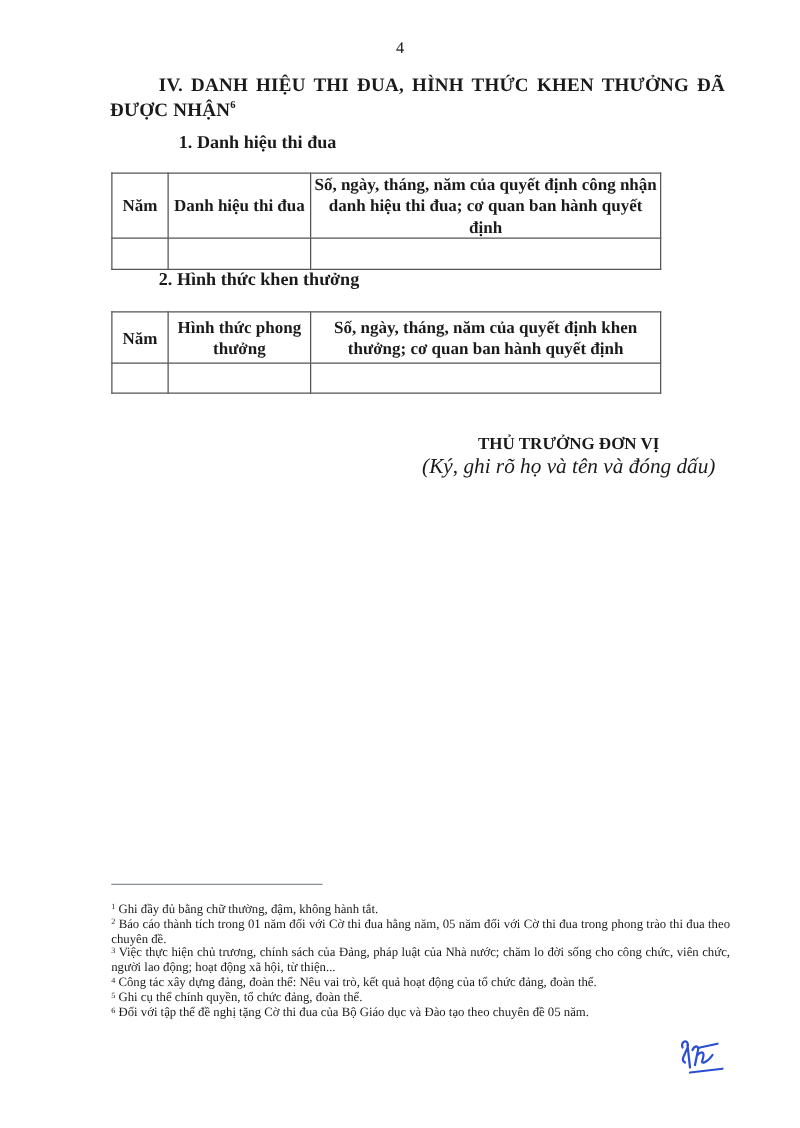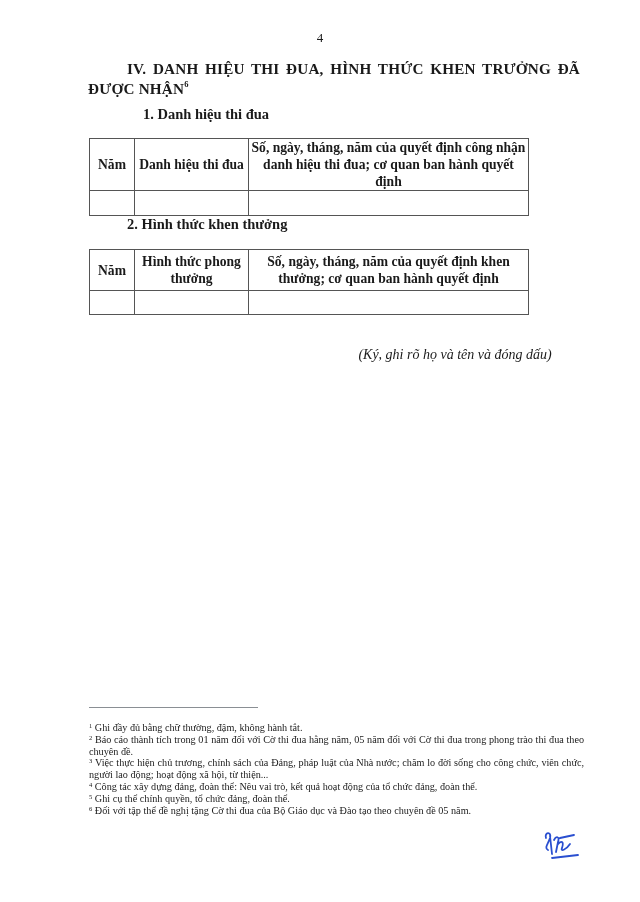--- a/index.html
+++ b/index.html
@@ -30,36 +30,36 @@
     .t2 { top: 249px; }
     .t1 tr.h th { height: 39px; }
     .t1 tr.d td { height: 24px; }
     .t2 tr.h th { height: 40px; }
     .t2 tr.d td { height: 23px; }
     .c1 { width: 45px; } .c2 { width: 114px; } .c3 { width: auto; }
     .sign {
       left: 330px; width: 250px; top: 346px; text-align: center;
     }
     .sign .title { font-size: 13.6px; font-weight: bold; display: block; line-height: 18px; }
-    .sign .note { font-size: 14px; font-style: italic; display: block; line-height: 18px; }
+    .sign .note { font-size: 17px; font-style: italic; display: block; line-height: 18px; }
     .fn-line { left: 89px; top: 707px; width: 169px; height: 0; border-top: 1px solid #8a8f94; }
     .footnotes {
       left: 89px; top: 722px; width: 495px; font-size: 10.2px; line-height: 11.8px; text-align: justify;
     }
     .footnotes p { margin: 0; }
     .footnotes sup { font-size: 6.5px; vertical-align: 3px; line-height: 0; }
     .sig { left: 540px; top: 828px; width: 44px; height: 36px; }
   </style>
 </head>
 <body>
 
 <div class="abs page-num">4</div>
 
 <div class="abs heading">
-  <span class="l1">IV. DANH HIỆU THI ĐUA, HÌNH THỨC KHEN TRƯỞNG ĐÃ</span><span>ĐƯỢC NHẬN</span><sup>6</sup>
+  <span class="l1">IV. DANH HIỆU THI ĐUA, HÌNH THỨC KHEN THƯỞNG ĐÃ</span><span>ĐƯỢC NHẬN</span><sup>6</sup>
 </div>
 
 <div class="abs subhead sub1">1. Danh hiệu thi đua</div>
 
 <table class="t t1">
   <colgroup>
       <col class="c1">
       <col class="c2">
       <col class="c3">
     </colgroup>
@@ -93,20 +93,21 @@
   </tr>
   <tr class="d">
     <td></td>
     <td></td>
     <td></td>
   </tr>
 </tbody>
   </table>
 
 <div class="abs sign">
+  <span class="title">THỦ TRƯỞNG ĐƠN VỊ</span>
   <span class="note">(Ký, ghi rõ họ và tên và đóng dấu)</span>
 </div>
 
 <div class="abs fn-line"></div>
 
 <div class="abs footnotes">
   <p><sup>1</sup> <span>Ghi đầy đủ bằng chữ thường, đậm, không hành tắt.</span></p>
   <p><sup>2</sup> <span>Báo cáo thành tích trong 01 năm đối với Cờ thi đua hằng năm, 05 năm đối với Cờ thi đua trong phong trào thi đua theo chuyên đề.</span></p>
   <p><sup>3</sup> <span>Việc thực hiện chủ trương, chính sách của Đảng, pháp luật của Nhà nước; chăm lo đời sống cho công chức, viên chức, người lao động; hoạt động xã hội, từ thiện...</span></p>
   <p><sup>4</sup> <span>Công tác xây dựng đảng, đoàn thể: Nêu vai trò, kết quả hoạt động của tổ chức đảng, đoàn thể.</span></p>

